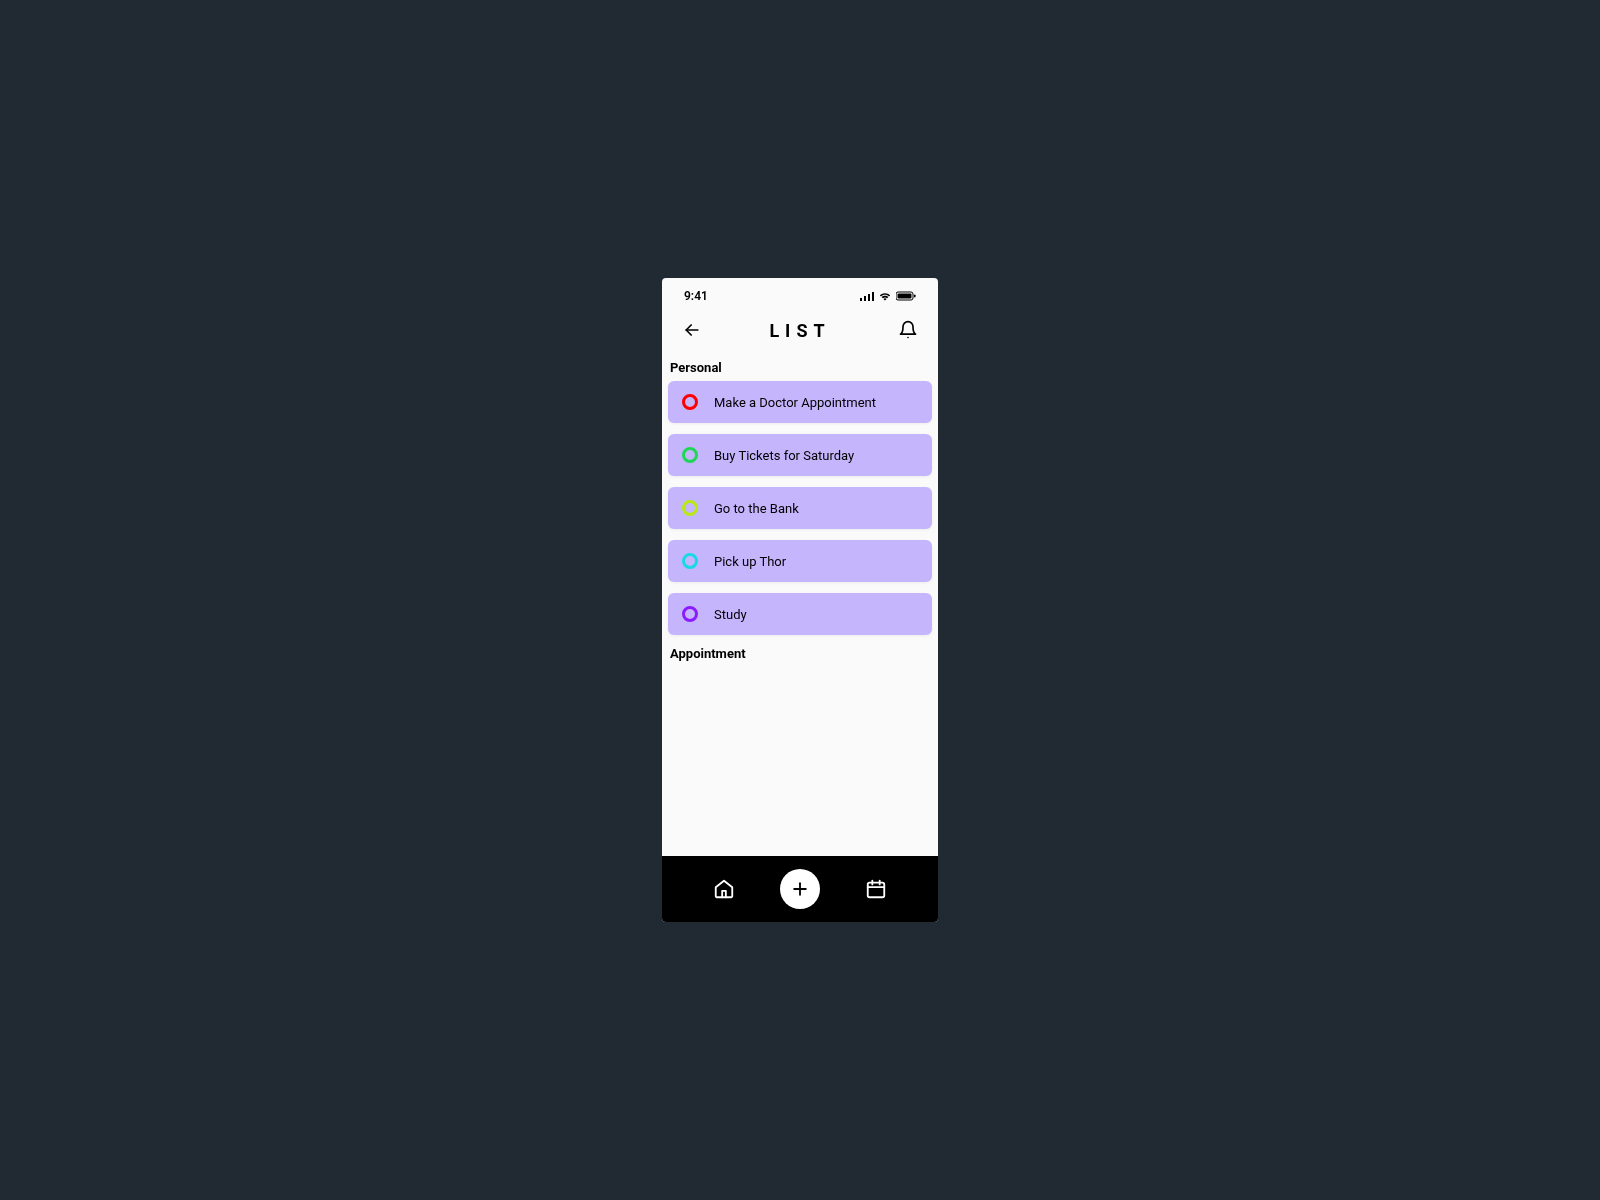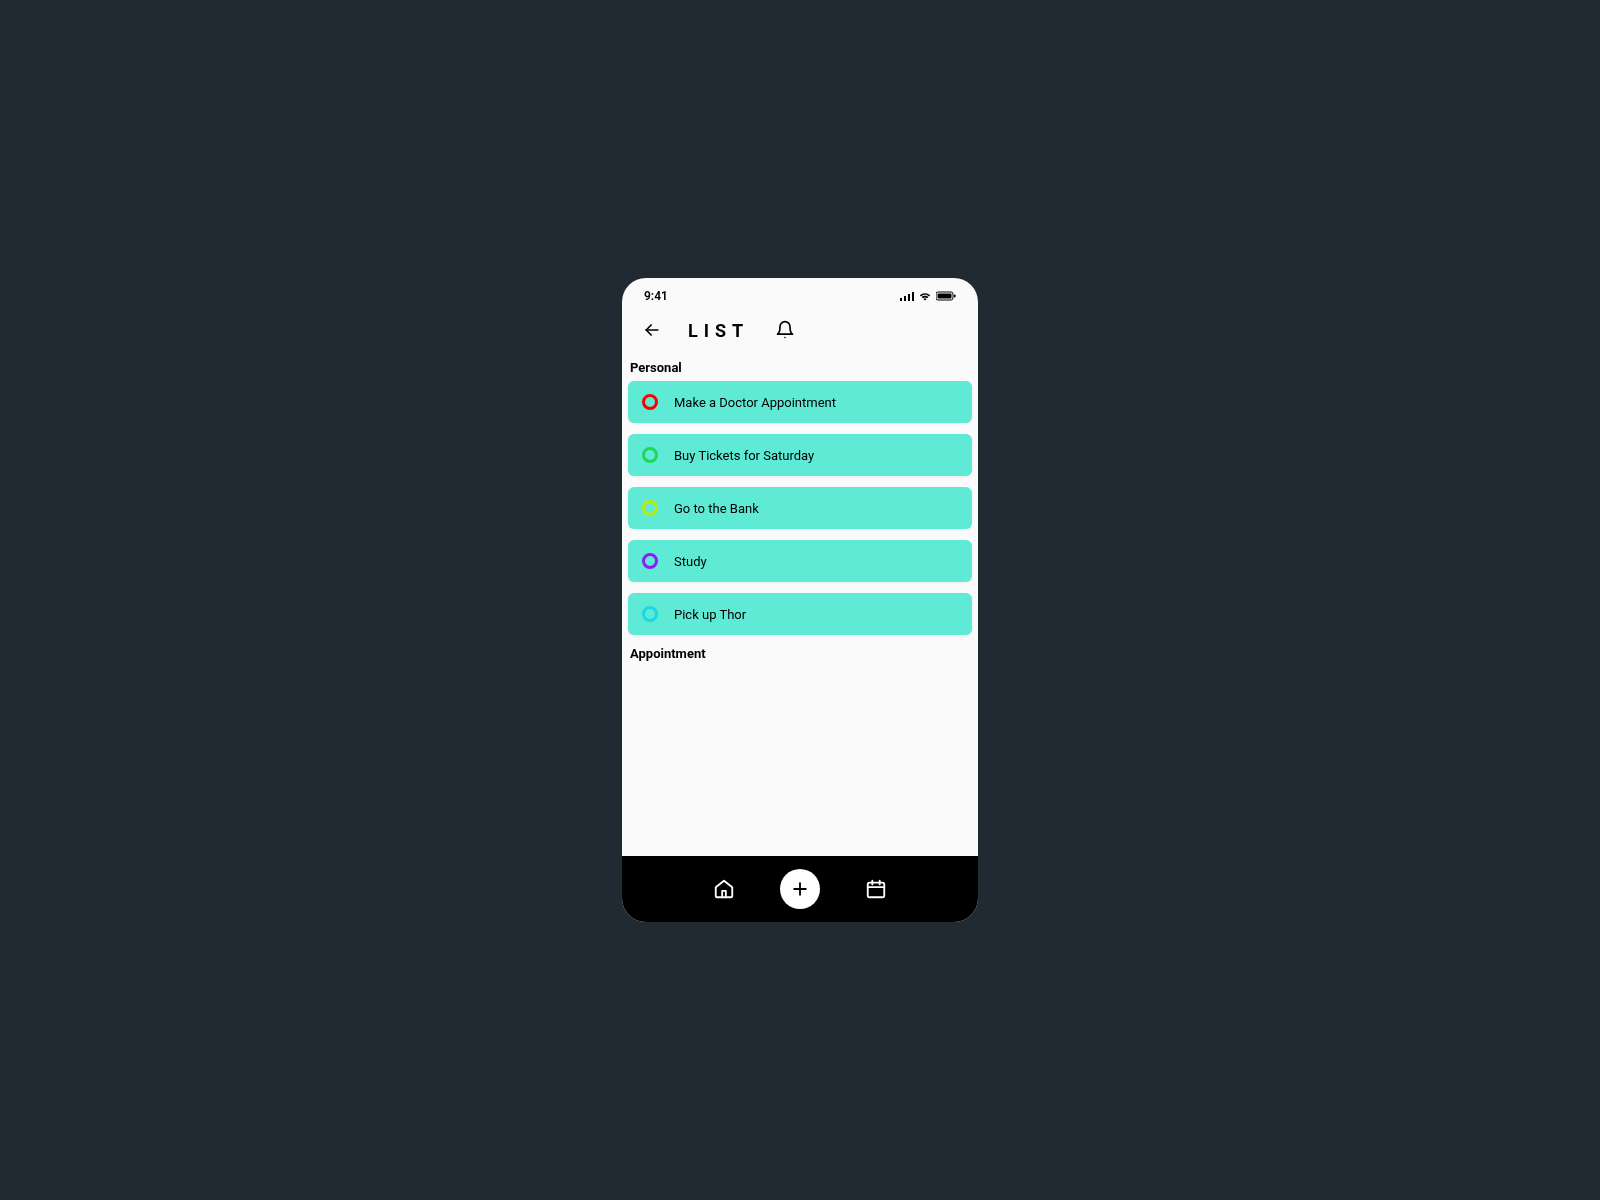--- a/index.html
+++ b/index.html
@@ -7,24 +7,24 @@
   body {
     background: #212932;
     width: 1600px;
     height: 1200px;
     display: flex;
     align-items: center;
     justify-content: center;
     font-family: -apple-system, BlinkMacSystemFont, "Segoe UI", Roboto, Helvetica, Arial, sans-serif;
   }
   .phone {
-    width: 356px;
+    width: 276px;
     height: 644px;
     background: #fafafa;
-    border-radius: 24px;
+    border-radius: 4px;
     overflow: hidden;
     position: relative;
     display: flex;
     flex-direction: column;
   }
   .status-bar {
     height: 28px;
     display: flex;
     align-items: center;
     justify-content: space-between;
@@ -35,22 +35,22 @@
     color: #000;
   }
   .status-right {
     display: flex;
     align-items: center;
     gap: 4px;
   }
   .header {
     display: flex;
     align-items: center;
+    justify-content: space-between;
     padding: 8px 18px 8px 18px;
-    gap: 24px;
   }
   .header-title {
     font-size: 18px;
     font-weight: 700;
     letter-spacing: 6px;
     color: #000;
   }
   .icon-btn {
     width: 24px;
     height: 24px;
@@ -64,21 +64,21 @@
     overflow: hidden;
     padding: 0 6px;
   }
   .section-title {
     font-size: 13px;
     font-weight: 700;
     color: #000;
     margin: 10px 2px 6px 2px;
   }
   .card {
-    background: #5eead4;
+    background: #c4b5fd;
     border-radius: 6px;
     box-shadow: 0 1px 3px rgba(0,0,0,0.06);
     display: flex;
     align-items: center;
     padding: 13px 14px;
     margin-bottom: 11px;
     gap: 16px;
   }
   .ring {
     width: 16px;
@@ -183,26 +183,26 @@
     </div>
     <div class="card">
       <span class="ring" style="border-color:#1fd655"></span>
       <span class="card-label">Buy Tickets for Saturday</span>
     </div>
     <div class="card">
       <span class="ring" style="border-color:#b8e912"></span>
       <span class="card-label">Go to the Bank</span>
     </div>
     <div class="card">
+      <span class="ring" style="border-color:#18d9e4"></span>
+      <span class="card-label">Pick up Thor</span>
+    </div>
+    <div class="card">
       <span class="ring" style="border-color:#8a1cff"></span>
       <span class="card-label">Study</span>
-    </div>
-    <div class="card">
-      <span class="ring" style="border-color:#18d9e4"></span>
-      <span class="card-label">Pick up Thor</span>
     </div>
 
     <div class="section-title">Appointment</div>
 
 
   </div>
 
   <div class="bottom-nav">
     <div class="nav-icon">
       <span>

